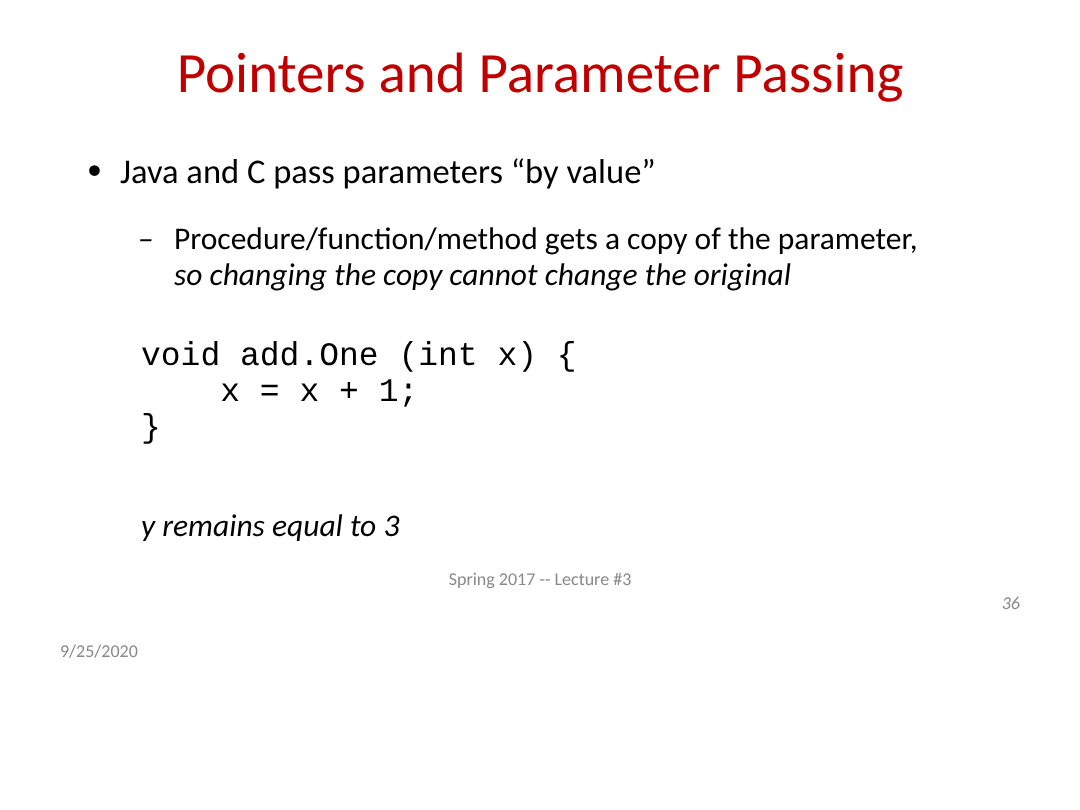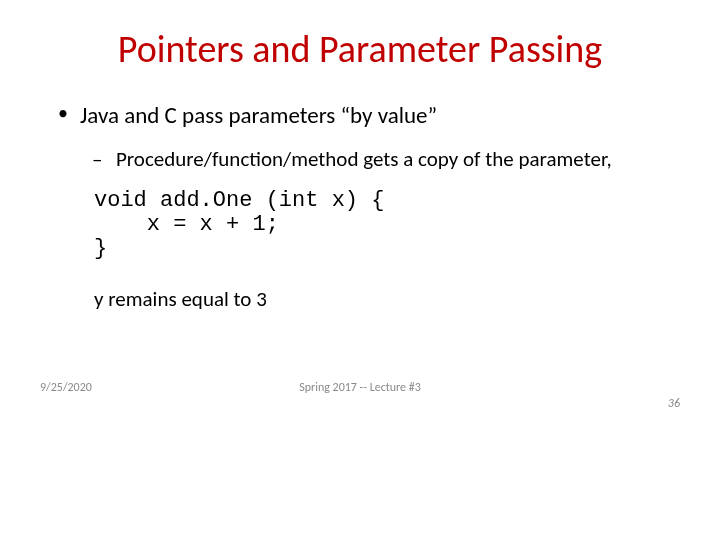--- a/index.html
+++ b/index.html
@@ -57,48 +57,50 @@
     left: 40px;
     top: 0;
   }
   .lvl2 .italic {
     font-style: italic;
   }
   .codeblock {
     font-family: "Courier New", Courier, monospace;
     font-size: 22px;
     padding-left: 42px;
-    margin-top: 17px;
+    margin-top: 31px;
     line-height: 1.1;
     white-space: pre;
   }
   .codeblock2 {
     font-family: "Courier New", Courier, monospace;
     font-size: 22px;
     padding-left: 42px;
     margin-top: 26px;
     line-height: 1.1;
     white-space: pre;
   }
   .conclusion {
+    font-style: italic;
     font-size: 21px;
     padding-left: 42px;
-    margin-top: 26px;
+    margin-top: 40px;
   }
   .footer {
     position: absolute;
     bottom: 18px;
     left: 0;
     width: 720px;
     font-size: 12px;
     color: #8a8a8a;
   }
   .footer-left {
     position: absolute;
     left: 40px;
+    margin-top: 48px;
   }
   .footer-center {
     width: 100%;
     text-align: center;
   }
   .footer-right {
     position: absolute;
     right: 40px;
     top: 16px;
     font-style: italic;
@@ -110,20 +112,21 @@
 <div class="slide">
 
   <div class="title">Pointers and Parameter Passing</div>
 
   <div class="body">
 
     <div class="lvl1">Java and C pass parameters “by value”</div>
 
     <div class="lvl2">
       <span>Procedure/function/method gets a copy of the parameter, </span><br>
+      <span class="italic">so changing the copy cannot change the original</span>
     </div>
 
     <div class="codeblock">void add.One (int x) {
     x = x + 1;
 }</div>
 
 
     <div class="conclusion">y remains equal to 3</div>
 
   </div>

